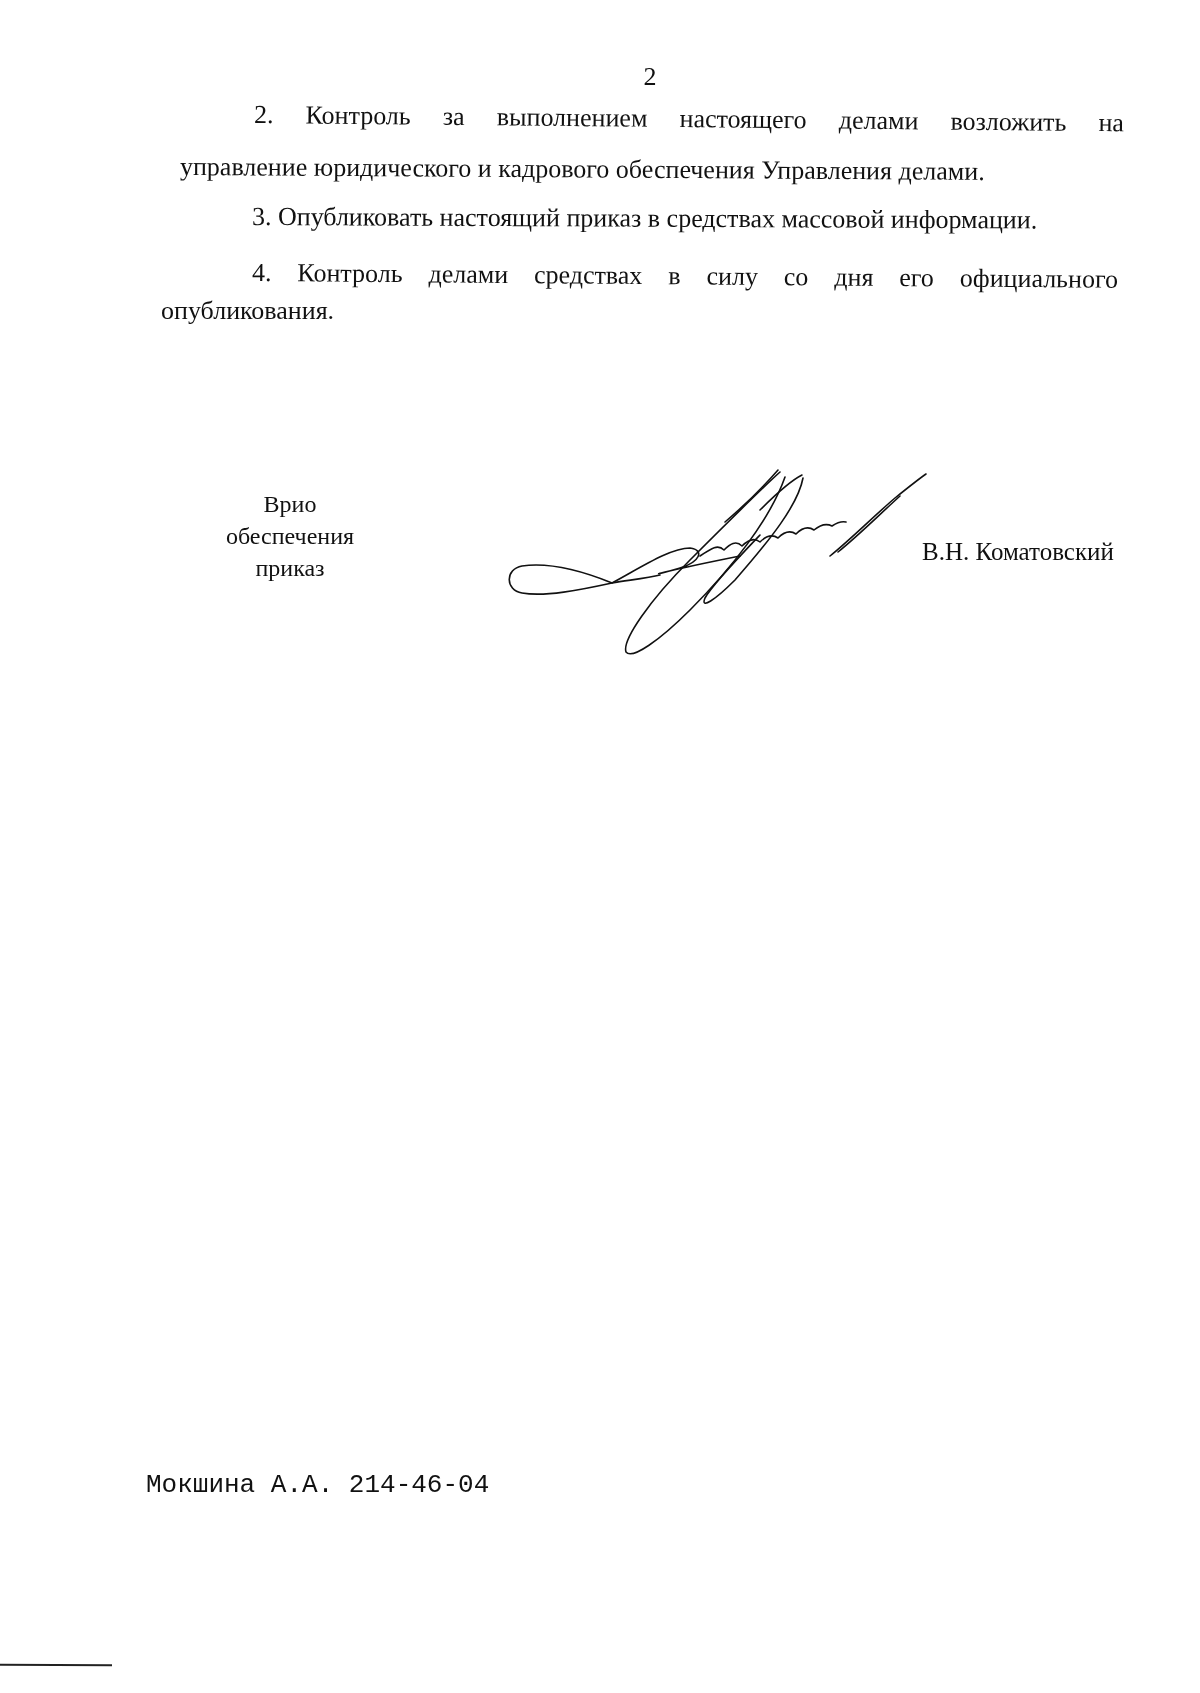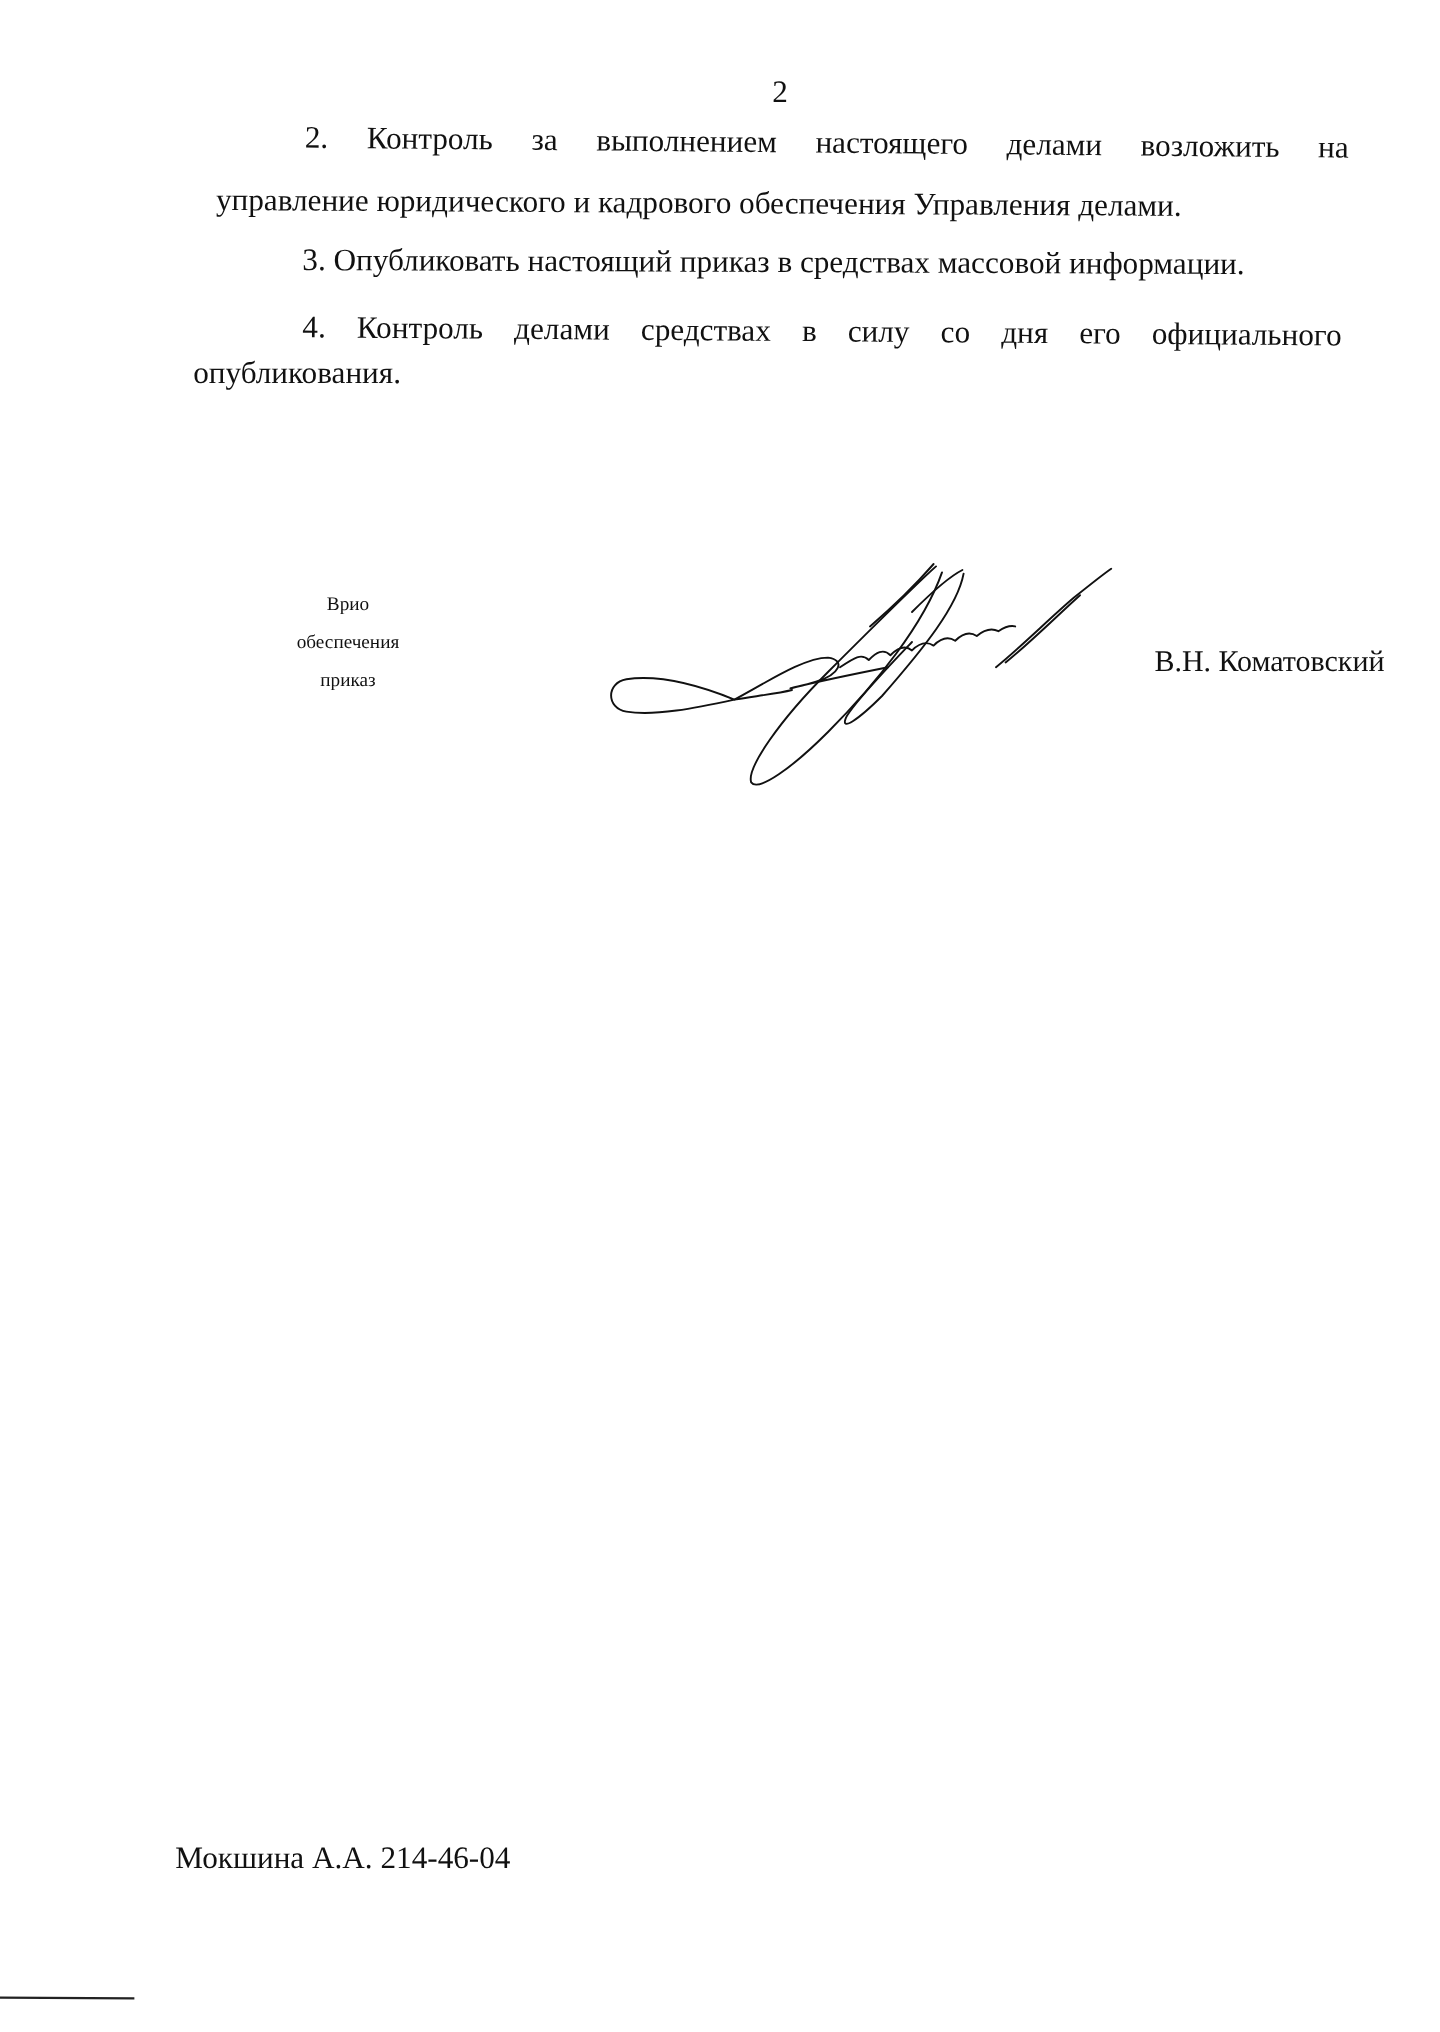--- a/index.html
+++ b/index.html
@@ -28,28 +28,27 @@
       justify-content: space-between;
     }
     .para-line.last {
       justify-content: flex-start;
     }
     .para-line.tilt-1 { transform: rotate(0.55deg); transform-origin: left center; }
     .para-line.tilt-2 { transform: rotate(0.35deg); transform-origin: left center; }
     .para-line.tilt-3 { transform: rotate(0.25deg); transform-origin: left center; }
     .para-line.tilt-4 { transform: rotate(0.45deg); transform-origin: left center; }
     .sig-title {
-      font-size: 16px;
+      font-size: 24px;
       line-height: 32px;
       text-align: center;
       width: 200px;
     }
     .sig-name {
       font-size: 25px;
-      margin-left: 40px;
     }
     .footer-contact {
       font-size: 26px;
     }
     .footnote-rule {
       left: 0; top: 1664px; width: 112px; height: 2px;
       background: #222222;
       transform: rotate(0.3deg);
     }
     svg.signature {
@@ -122,15 +121,15 @@
 
     <path d="M700,556 C712,548 718,544 724,550 C730,544 736,540 742,546 C748,540 754,537 760,542 C766,536 772,534 778,538 C784,532 790,530 796,534 C802,528 808,526 814,530 C820,525 826,523 832,526 C838,522 842,521 846,522"></path>
 
     <path d="M830,556 C850,540 875,515 895,498 C910,486 920,478 926,474"></path>
     <path d="M838,552 C858,536 880,514 900,496"></path>
   </g>
 </svg>
 
 <div class="abs sig-name" style="left:922px; top:538px;">В.Н. Коматовский</div>
 
-<div class="abs footer-contact" style="left:146px; top:1534px;">Мокшина А.А. 214-46-04</div>
+<div class="abs footer-contact" style="left:146px; top:1470px;font-family:Liberation Mono, monospace;">Мокшина А.А. 214-46-04</div>
 
 <div class="abs footnote-rule"></div>
 
 </body></html>

